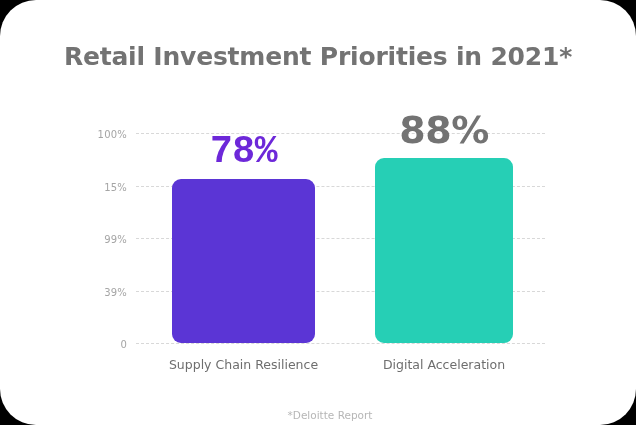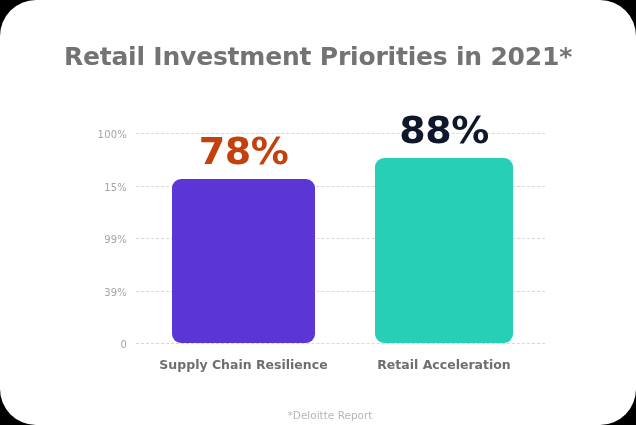--- a/index.html
+++ b/index.html
@@ -98,21 +98,21 @@
     white-space: nowrap;
     letter-spacing: -0.5px;
   }
   .bar-label {
     position: absolute;
     left: 50%;
     transform: translateX(-50%);
     top: 100%;
     margin-top: 14px;
     font-size: 12.5px;
-    font-weight: bold;
+    font-weight: normal;
     color: #6e6e6e;
     white-space: nowrap;
   }
 
   .footnote {
     position: absolute;
     left: 12px;
     top: 397px;
     width: 636px;
     text-align: center;
@@ -144,27 +144,27 @@
     </div>
     <div class="gridline" style="top:100%">
       <span class="ytick">0</span>
     </div>
   </div>
 
   <div class="bars">
 
     <div class="bar-slot" style="left:36px; width:143px;">
       <div class="bar" id="bar-0" style="background: rgb(91, 53, 213); height: 78%;"></div>
-      <div class="bar-value" id="barval-0" style="color: #c2410c; bottom: calc(78% + 6px);">78%</div>
+      <div class="bar-value" id="barval-0" style="color: #6d28d9; bottom: calc(78% + 6px); font-family: Liberation Mono, monospace;">78%</div>
       <div class="bar-label">Supply Chain Resilience</div>
     </div>
 
     <div class="bar-slot" style="left:239px; width:138px;">
       <div class="bar" id="bar-1" style="background: rgb(38, 207, 181); height: 88%;"></div>
-      <div class="bar-value" id="barval-1" style="color: #0f172a; bottom: calc(88% + 6px);">88%</div>
-      <div class="bar-label">Retail Acceleration</div>
+      <div class="bar-value" id="barval-1" style="color: #737373; bottom: calc(88% + 6px);">88%</div>
+      <div class="bar-label">Digital Acceleration</div>
     </div>
 
   </div>
 
   <div class="footnote">*Deloitte Report</div>
 
 </div>
 
 </body></html>

